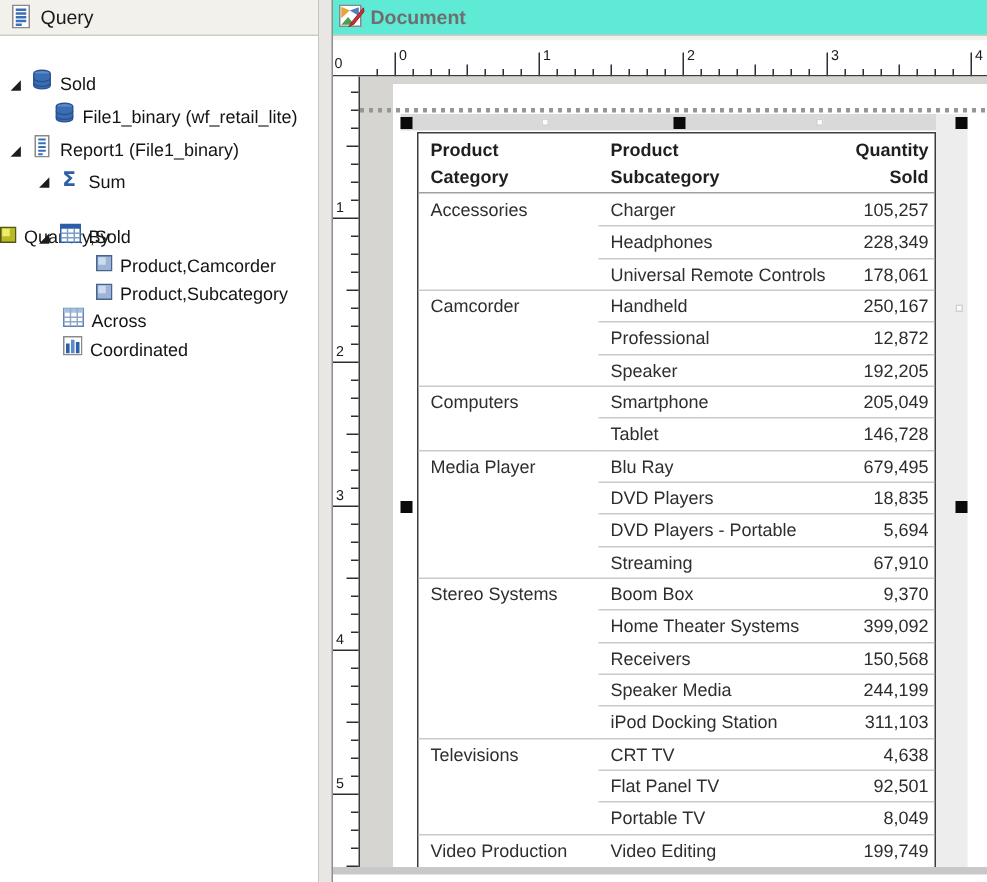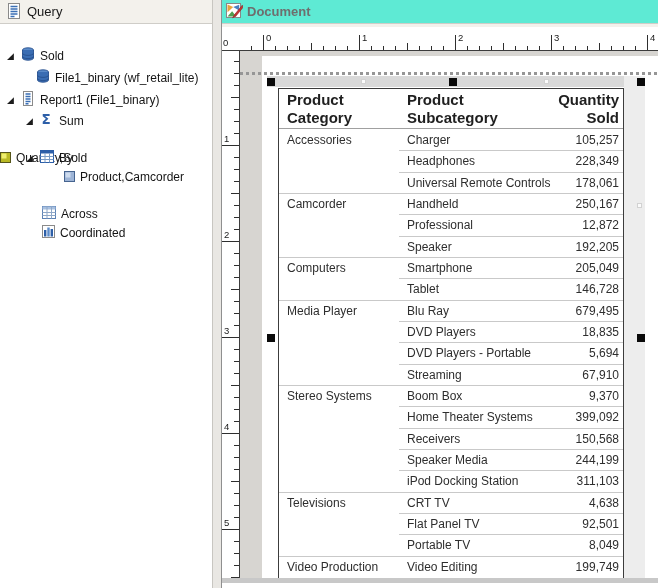--- a/index.html
+++ b/index.html
@@ -46,21 +46,21 @@
   #margin-dots{position:absolute;left:0;top:21px;width:418px;height:3px;
     background:repeating-linear-gradient(90deg,#969696 0 3px,transparent 3px 6px);}
   #sel-band-top{position:absolute;left:27px;top:25px;width:378px;height:11px;background:#d9d9d9;}
   #sel-band-right{position:absolute;left:384px;top:25px;width:21px;height:502px;background:#ededed;}
   .handle{position:absolute;width:8px;height:8px;background:#0a0a0a;}
   .sel-dot{position:absolute;width:5px;height:5px;background:#fbfbfb;border:1px solid #d2d2d2;box-sizing:border-box;}
   
   #report-table{position:absolute;left:38px;top:37px;width:344px;height:490px;background:#fff;
     border:1px solid #3c3c3c;border-bottom:none;box-sizing:content-box;}
   #thead{display:flex;height:39px;border-bottom:1px solid #a0a0a0;}
-  .hcell{font-size:15px;font-weight:bold;color:#1f1f1f;line-height:18px;padding-top:2px;}
+  .hcell{font-size:12px;font-weight:bold;color:#1f1f1f;line-height:18px;padding-top:2px;}
   .hcell.c1{width:120px;padding-left:8px;box-sizing:border-box;}
   .hcell.c2{width:157px;padding-left:8px;box-sizing:border-box;}
   .hcell.c3{flex:1;text-align:right;padding-right:4px;box-sizing:border-box;}
   #tbody{}
   .trow{display:flex;height:21.34px;}
   .tcell{display:flex;align-items:center;font-size:12px;color:#2e2e2e;box-sizing:border-box;overflow:hidden;white-space:nowrap;}
   .tcell.c1{width:120px;padding-left:8px;}
   .tcell.c2{width:157px;padding-left:8px;}
   .tcell.c3{flex:1;justify-content:flex-end;padding-right:4px;}
   .trow.gs .tcell{border-top:1px solid #c9c9c9;}
@@ -144,20 +144,27 @@
     </div>
 
     <div class="tree-row" style="top:144px;padding-left:64px">
       <span class="ticon"><svg width="11" height="11" viewBox="0 0 11 11">
             <rect x="0.5" y="0.5" width="10" height="10" fill="#9db4d6" stroke="#46648f"></rect>
             <path d="M1.5 1.5h5v5h-5z" fill="#cddbee"></path>
           </svg></span>
       <span class="tlabel">Product,Camcorder</span>
     </div>
 
+    <div class="tree-row" style="top:163px;padding-left:64px">
+      <span class="ticon"><svg width="11" height="11" viewBox="0 0 11 11">
+            <rect x="0.5" y="0.5" width="10" height="10" fill="#9db4d6" stroke="#46648f"></rect>
+            <path d="M1.5 1.5h5v5h-5z" fill="#cddbee"></path>
+          </svg></span>
+      <span class="tlabel">Product,Subcategory</span>
+    </div>
 
     <div class="tree-row" style="top:181px;padding-left:42px">
       <span class="ticon"><svg width="14" height="13" viewBox="0 0 14 13">
             <rect x="0.5" y="0.5" width="13" height="12" fill="#fff" stroke="#5d82b4"></rect>
             <rect x="0.5" y="0.5" width="13" height="3" fill="#a8c0e0"></rect>
             <path d="M0.5 6.5h13M0.5 9.5h13M5 0.5v12M9.5 0.5v12" stroke="#8fa8c8" fill="none"></path>
           </svg></span>
       <span class="tlabel">Across</span>
     </div>
 

